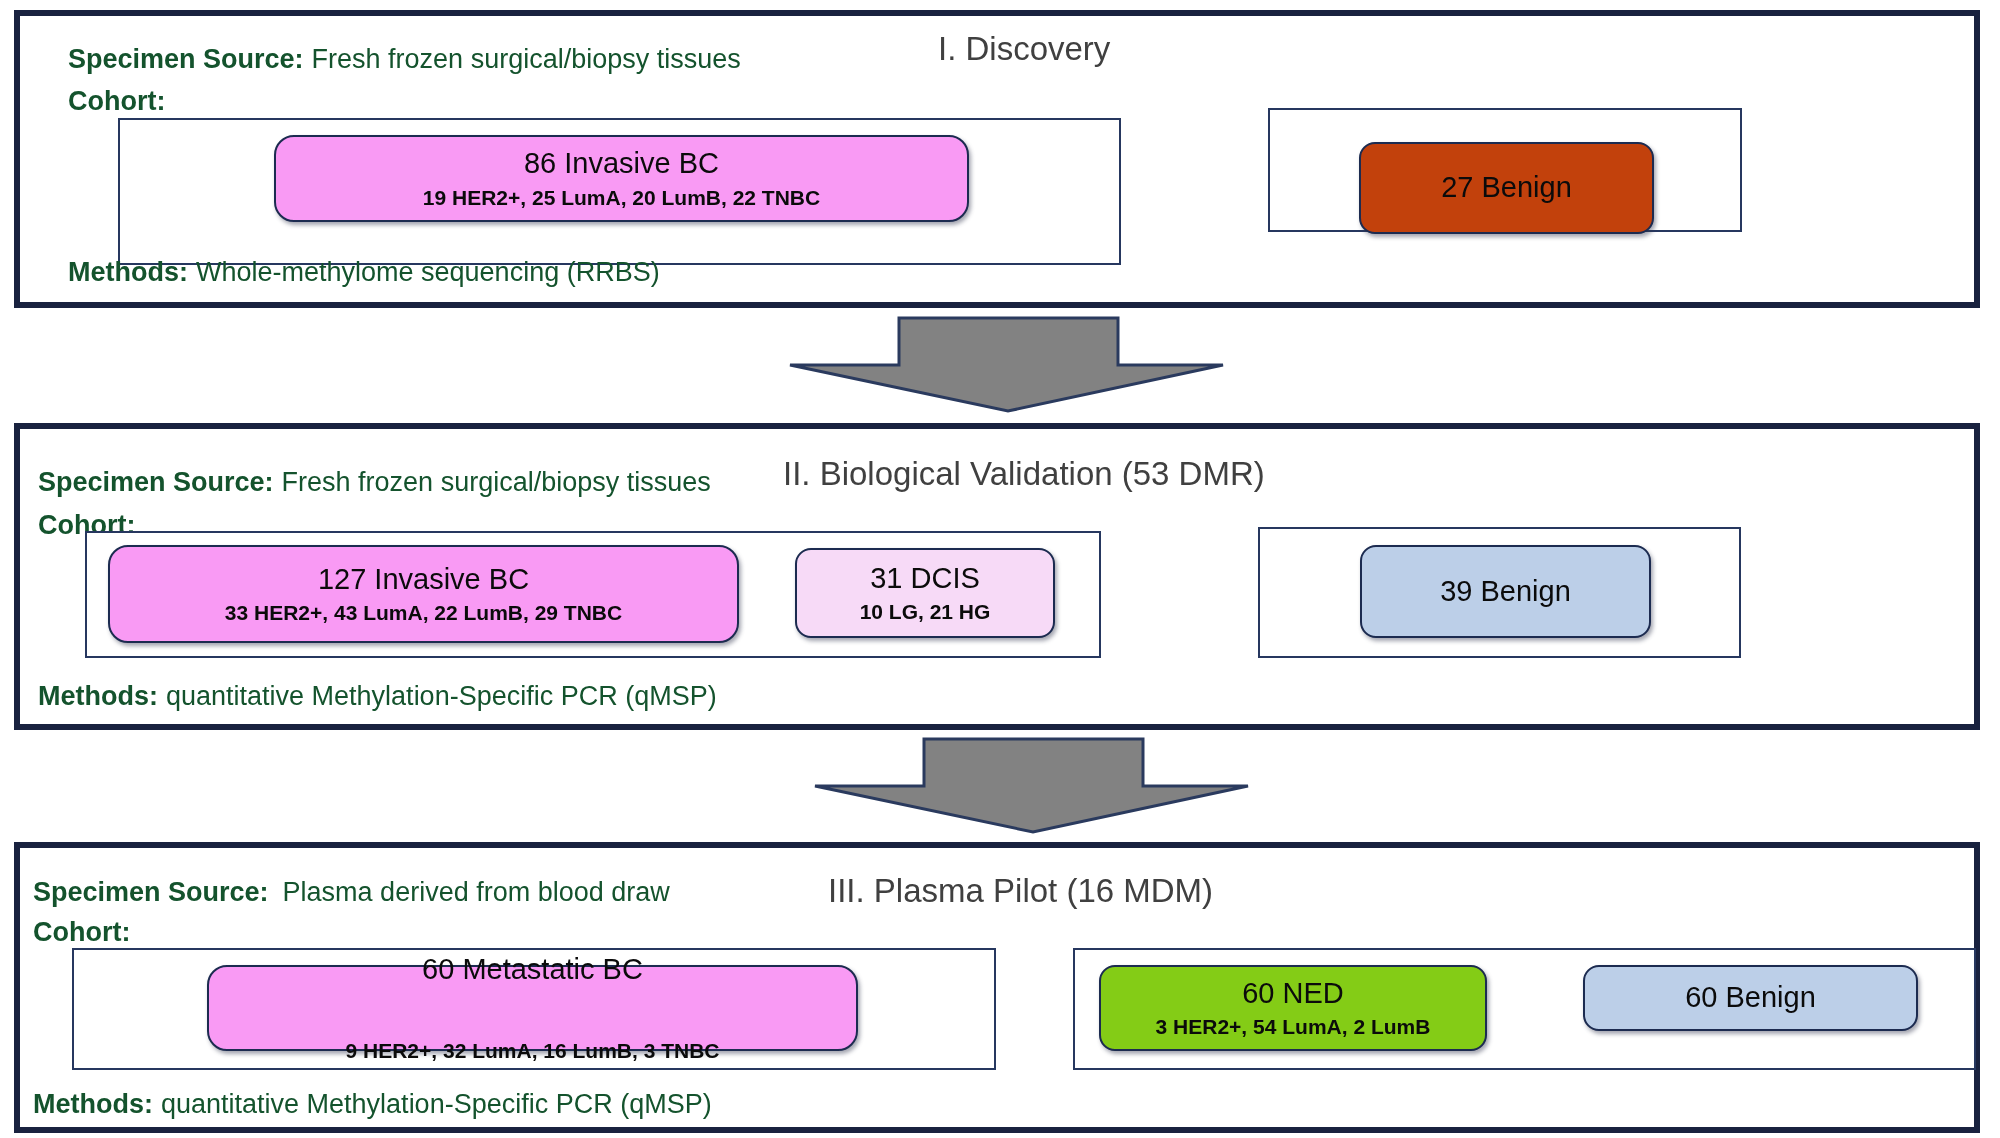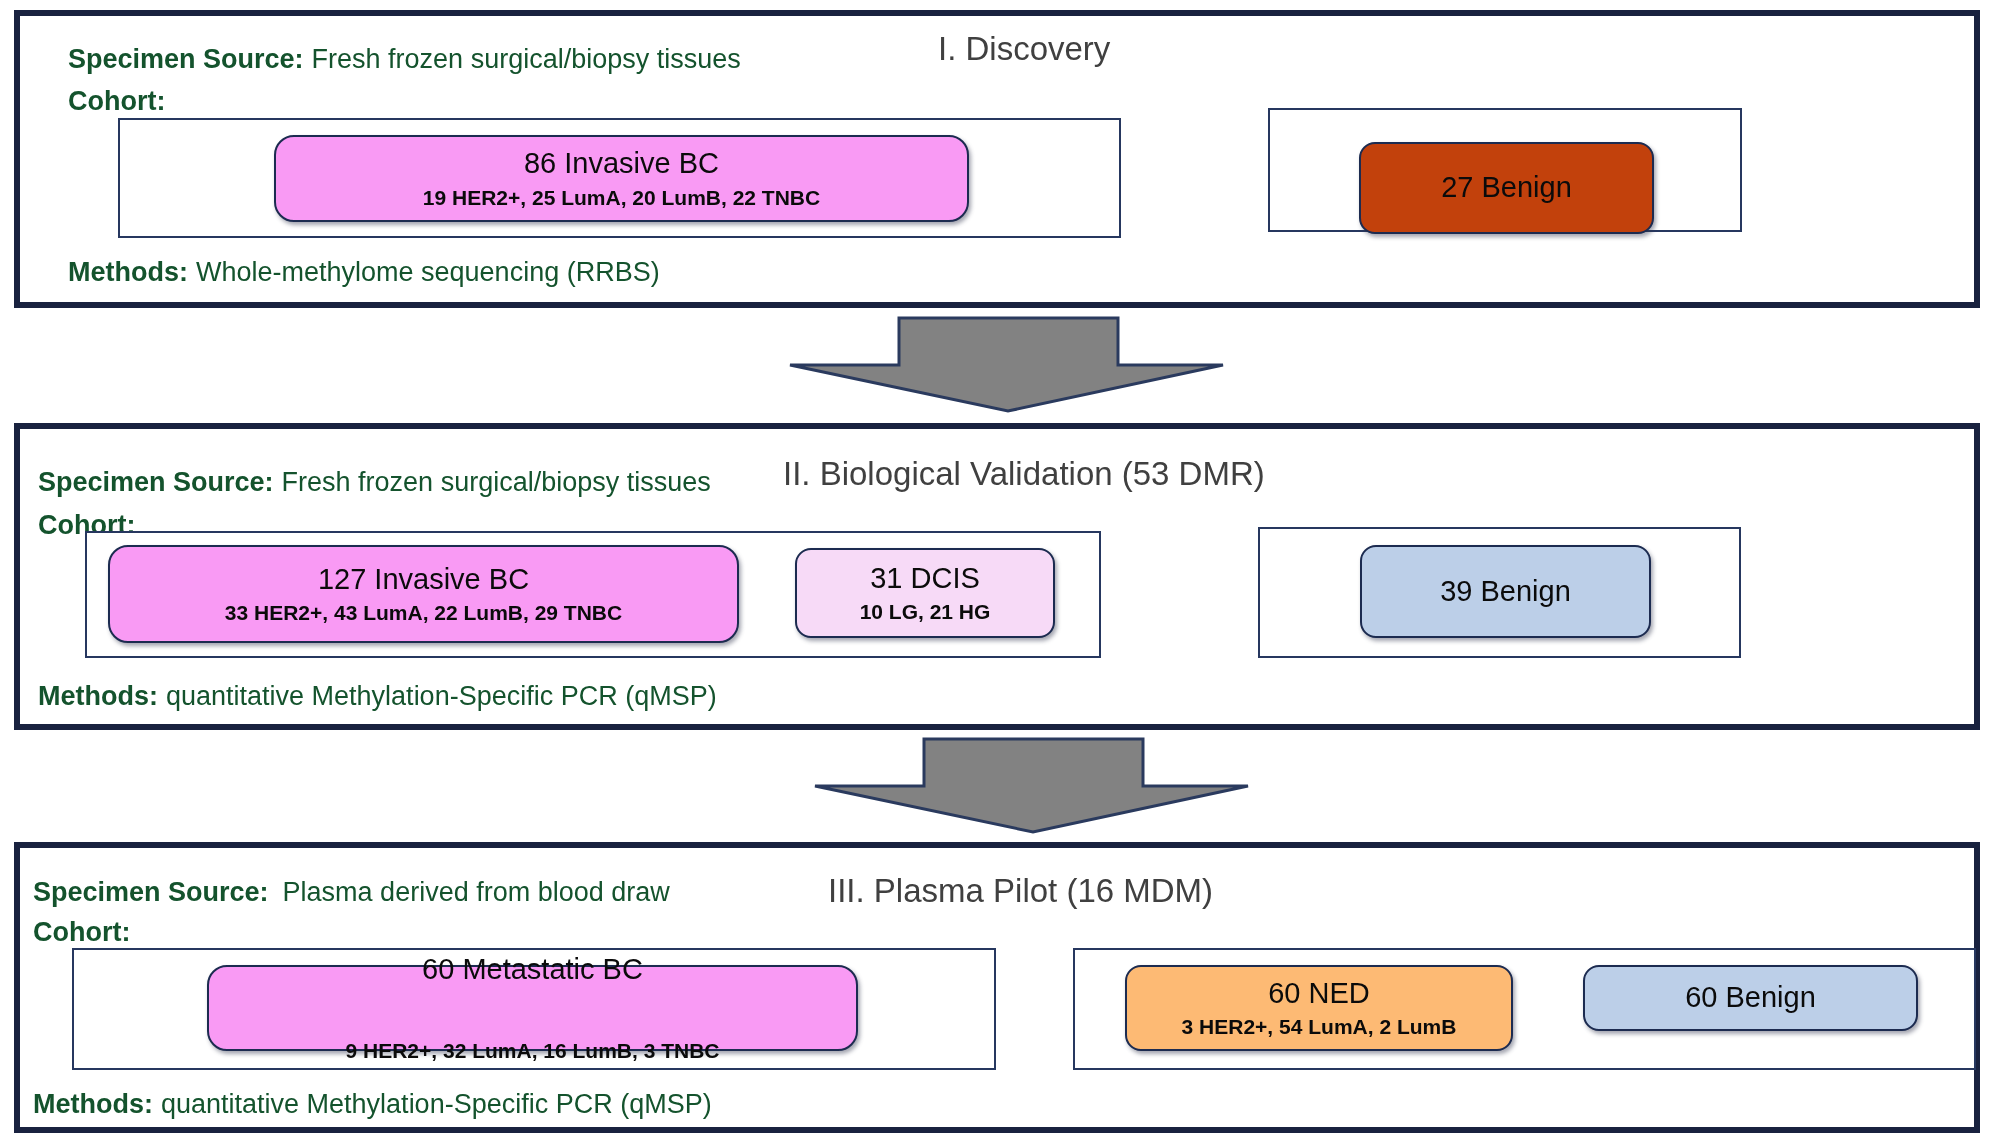--- a/index.html
+++ b/index.html
@@ -55,21 +55,21 @@
 
   <section class="panel" style="top:10px;height:298px;">
     <div class="phase-title" style="left:918px;top:14px;">I. Discovery</div>
     <div class="label-line" style="left:48px;top:27px;">
       <span class="bold">Specimen Source:</span><span class="val">Fresh frozen surgical/biopsy tissues</span>
     </div>
     <div class="label-line" style="left:48px;top:69px;">
       <span class="bold">Cohort:</span>
     </div>
 
-    <div class="white-box" style="left:98px;top:102px;width:1003px;height:120px;">
+    <div class="white-box" style="left:98px;top:102px;width:1003px;height:147px;">
       <div class="rbox" style="left: 154px; top: 15px; width: 695px; height: 87px; border-radius: 20px; background-color: rgb(249, 154, 244);">
         <div class="box-label">86 Invasive BC</div>
         <div class="box-sublabel">19 HER2+, 25 LumA, 20 LumB, 22 TNBC</div>
       </div>
     </div>
 
     <div class="white-box" style="left:1248px;top:92px;width:474px;height:124px;">
       <div class="rbox" style="left: 89px; top: 32px; width: 295px; height: 92px; background-color: #c2410c;">
         <div class="box-label">27 Benign</div>
       </div>
@@ -129,21 +129,21 @@
     </div>
 
     <div class="white-box" style="left:52px;top:100px;width:924px;height:122px;">
       <div class="rbox" style="left: 133px; top: 15px; width: 651px; height: 86px; border-radius: 20px; background-color: rgb(249, 154, 244); gap: 48px;">
         <div class="box-label">60 Metastatic BC</div>
         <div class="box-sublabel">9 HER2+, 32 LumA, 16 LumB, 3 TNBC</div>
       </div>
     </div>
 
     <div class="white-box" style="left:1053px;top:100px;width:903px;height:122px;">
-      <div class="rbox" style="left: 50px; top: 15px; width: 388px; height: 86px; background-color: #fdba74; align-items: center;">
+      <div class="rbox" style="left: 24px; top: 15px; width: 388px; height: 86px; background-color: #84cc16; align-items: center;">
         <div class="box-label">60 NED</div>
         <div class="box-sublabel">3 HER2+, 54 LumA, 2 LumB</div>
       </div>
       <div class="rbox" style="left: 508px; top: 15px; width: 335px; height: 66px; background-color: rgb(188, 207, 232);">
         <div class="box-label">60 Benign</div>
       </div>
     </div>
 
     <div class="label-line" style="left:13px;top:240px;">
       <span class="bold">Methods:</span><span class="val">quantitative Methylation-Specific PCR (qMSP)</span>

